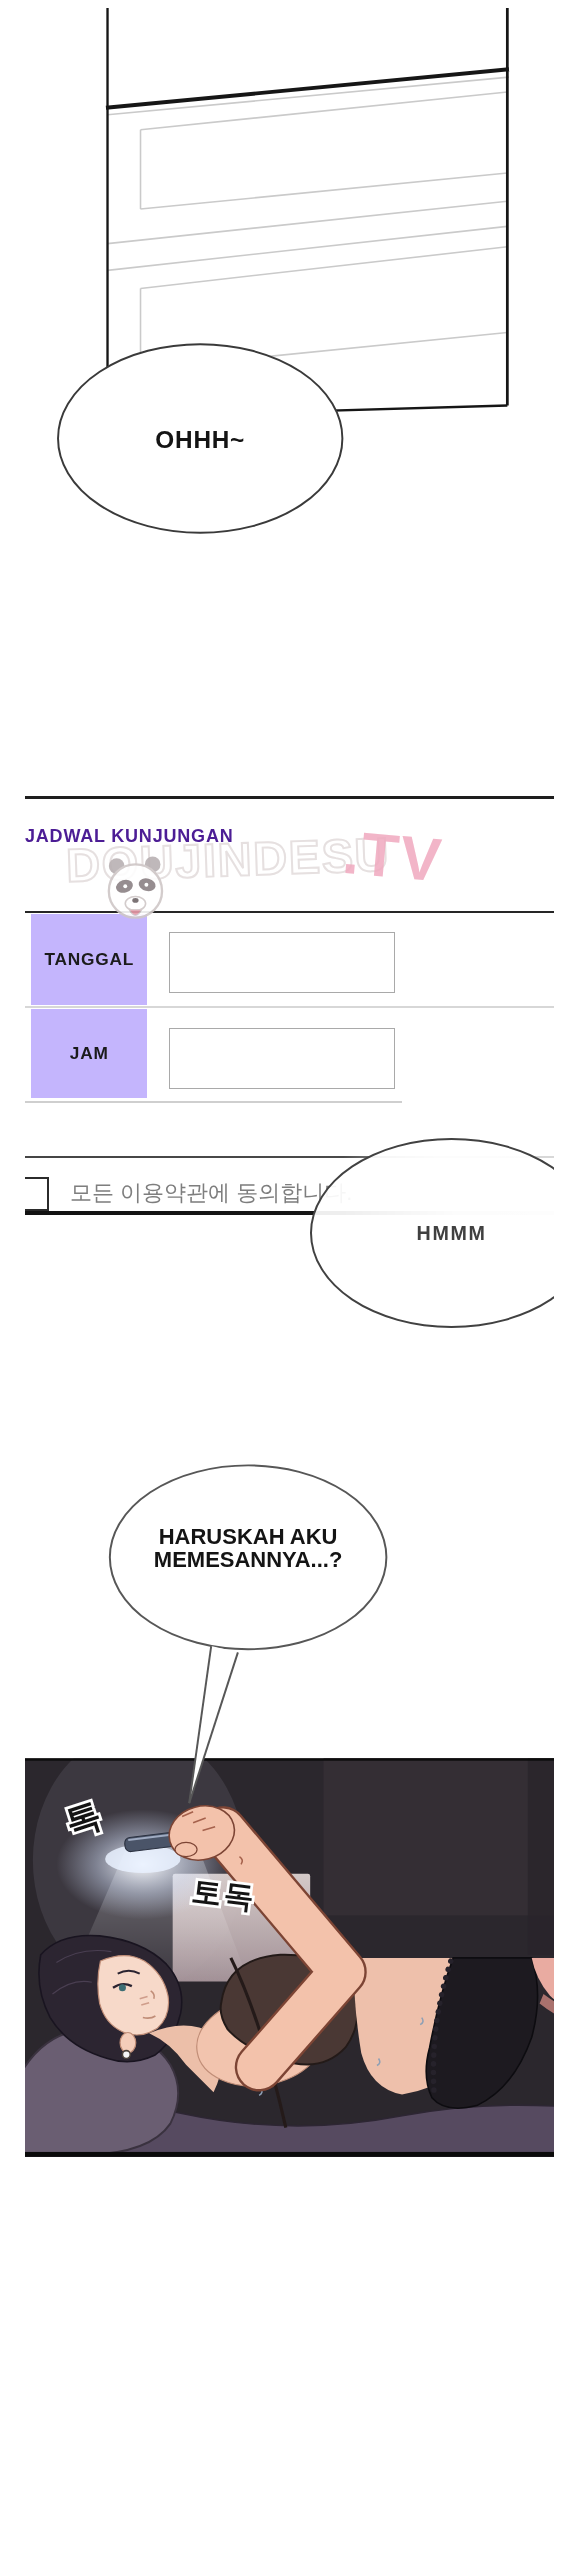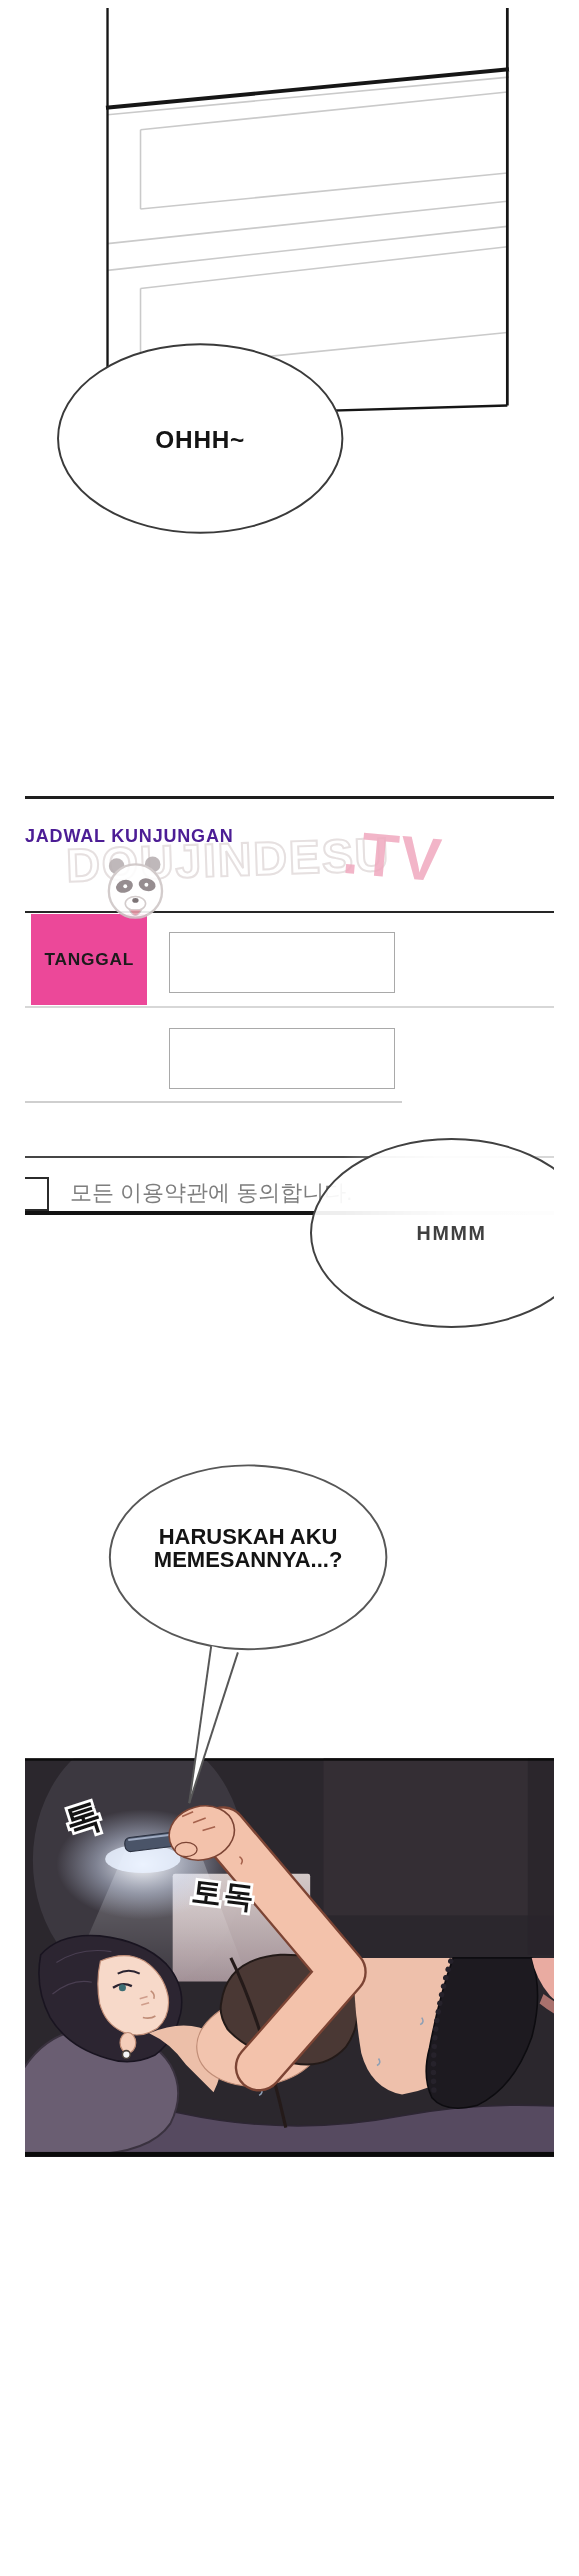--- a/index.html
+++ b/index.html
@@ -20,21 +20,21 @@
   .form-title{position:absolute;left:0;top:818px;width:412px;text-align:left;
               font-size:18px;font-weight:700;letter-spacing:0.8px;color:#4c1d95;z-index:3;}
 
   .watermark{position:absolute;left:33px;top:816px;width:377px;height:110px;z-index:2;pointer-events:none;}
   .wm-text{position:absolute;left:7.9px;top:7.9px;font-size:47px;font-weight:800;letter-spacing:1.6px;
            color:rgba(255,255,255,0.25);-webkit-text-stroke:2px #e6e0e0;transform:rotate(-2deg);white-space:nowrap;}
   .wm-tld{position:absolute;left:277px;top:-4.7px;font-size:61px;font-weight:800;color:#f0a9bf;
           opacity:.85;transform:rotate(7deg);-webkit-text-stroke:0;}
   .panda{position:absolute;left:46px;top:31px;opacity:.9;}
 
-  .label-cell{position:absolute;left:6.3px;width:116px;background:#ec4899;display:flex;align-items:center;
+  .label-cell{position:absolute;left:6.3px;width:116px;background:#c4b5fd;display:flex;align-items:center;
               justify-content:center;font-size:17.3px;font-weight:700;letter-spacing:0.8px;color:#1b1b1b;z-index:1;}
   .cell-1{top:906px;height:91px;}
   .cell-2{top:1001px;height:89px;}
   .form-input{position:absolute;left:144px;width:226px;background:#fff;border:1.6px solid #a9a9a9;
               box-sizing:border-box;font-size:17.3px;padding:0 6.3px;z-index:1;}
   .input-1{top:924px;height:61px;}
   .input-2{top:1020px;height:61px;}
 
   .agree-check{position:absolute;left:-5.5px;top:1169px;width:29px;height:34px;appearance:none;-webkit-appearance:none;
                background:#fff;border:2.4px solid #2b2b2b;margin:0;z-index:1;}
@@ -105,20 +105,23 @@
   <div class="form-title">JADWAL KUNJUNGAN</div>
   <div class="form-line line-mid"></div>
 
   <div class="label-cell cell-1">
     <span>TANGGAL</span>
   </div>
   <input class="form-input input-1" type="text" value="" style="">
 
   <div class="form-line line-row-div"></div>
 
+  <div class="label-cell cell-2">
+    <span>JAM</span>
+  </div>
   <input class="form-input input-2" type="text" value="" style="">
 
   <div class="form-line line-row-end"></div>
 
   <div class="form-line line-agree-top"></div>
   <input type="checkbox" class="agree-check" style="">
   <div class="agree-label">모든 이용약관에 동의합니다.</div>
   <div class="form-line line-agree-bot"></div>
 
   <div class="bubble-hmmm">

